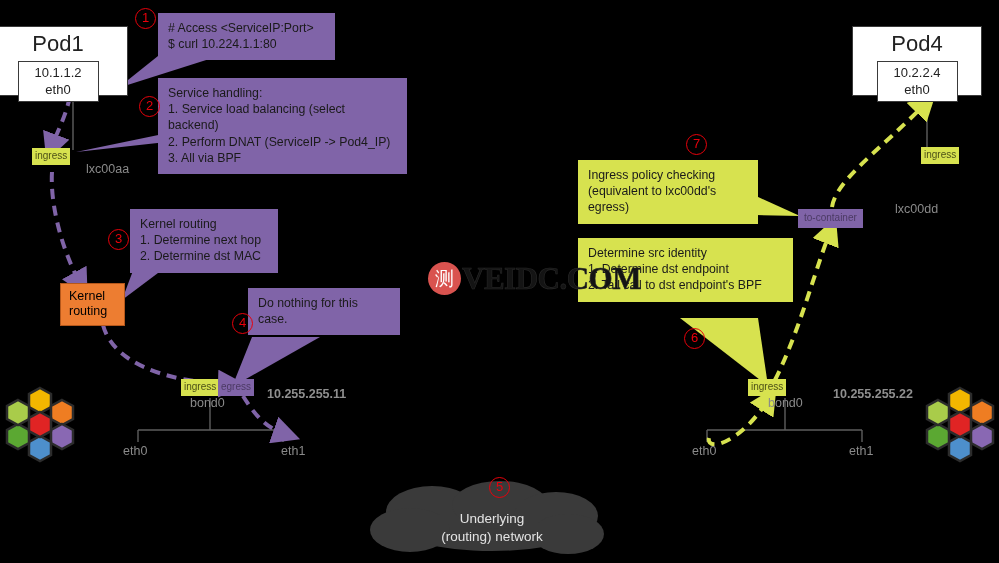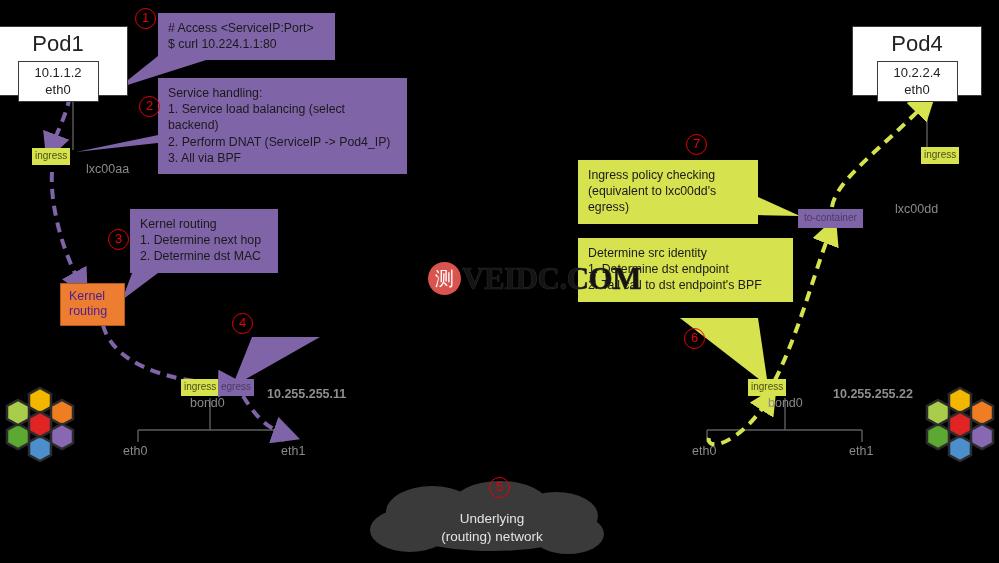--- a/index.html
+++ b/index.html
@@ -90,21 +90,21 @@
     line-height: 18px;
     text-align: center;
     font-weight: 400;
     background: transparent;
   }
 
   
   .kernel-node {
     background: #ed7d31;
     border: 1px solid #b4571b;
-    color: #4c1d95;
+    color: #000000;
     font-size: 12.5px;
     line-height: 15px;
     text-align: center;
     padding: 5px 24px 6px 8px;
     white-space: pre-line;
   }
 
   
   .cloud-label {
     color: #e3e3e3;
@@ -263,20 +263,21 @@
 1. Service load balancing (select backend)
 2. Perform DNAT (ServiceIP -&gt; Pod4_IP)
 3. All via BPF</div>
   <div class="abs step" style="left:139px; top:96px;">2</div>
 
   <div class="abs callout purple" style="left:130px; top:209px; width:148px;">Kernel routing
 1. Determine next hop
 2. Determine dst MAC</div>
   <div class="abs step" style="left:108px; top:229px;">3</div>
 
+  <div class="abs callout purple" style="left:248px; top:288px; width:152px;">Do nothing for this case.</div>
   <div class="abs step" style="left:232px; top:313px;">4</div>
 
   <div class="abs step" style="left:489px; top:477px;">5</div>
 
   <div class="abs callout green" style="left:578px; top:238px; width:215px;">Determine src identity
 1. Determine dst endpoint
 2. Tail call to dst endpoint's BPF</div>
   <div class="abs step" style="left:684px; top:328px;">6</div>
 
   <div class="abs callout green" style="left:578px; top:160px; width:180px;">Ingress policy checking

